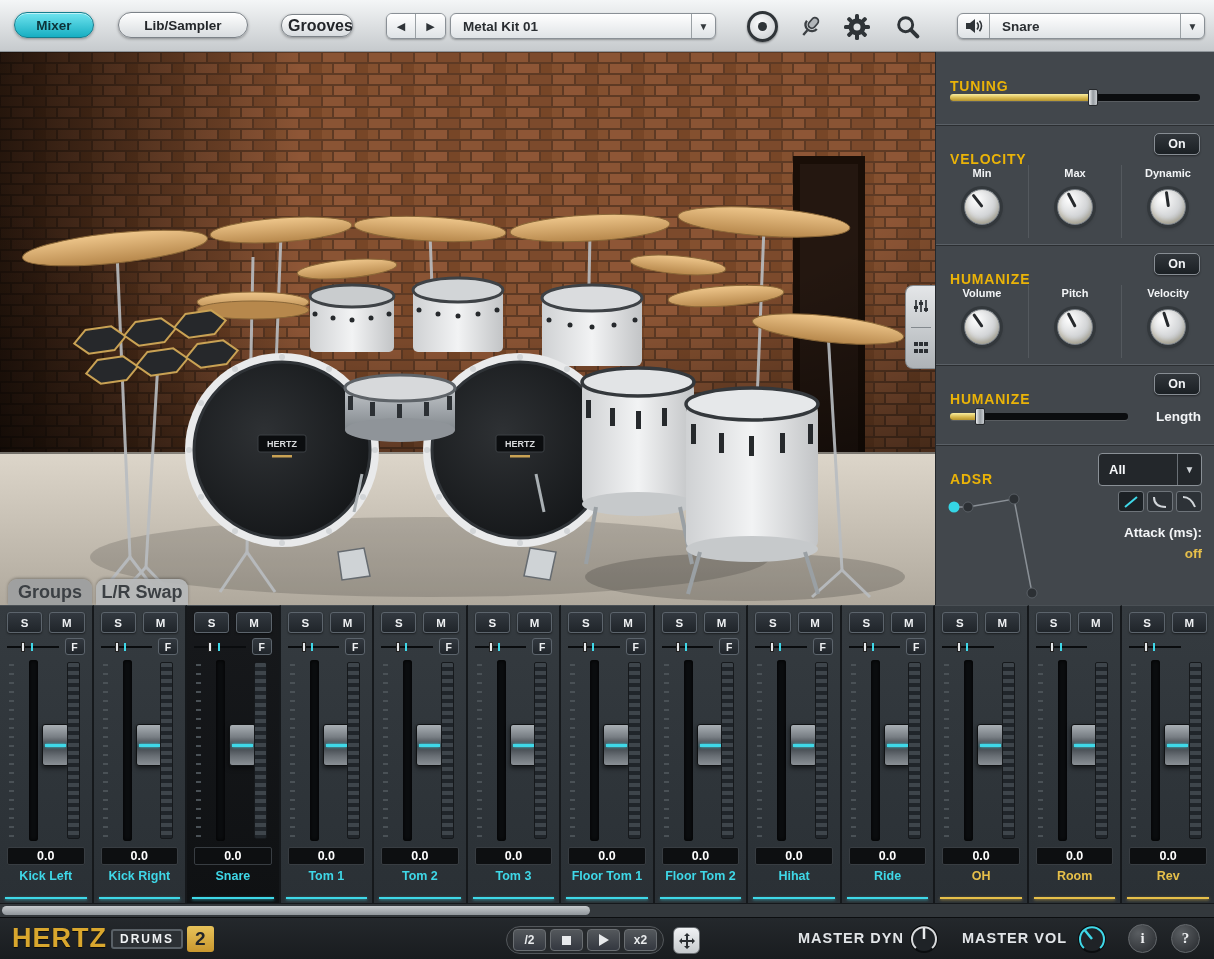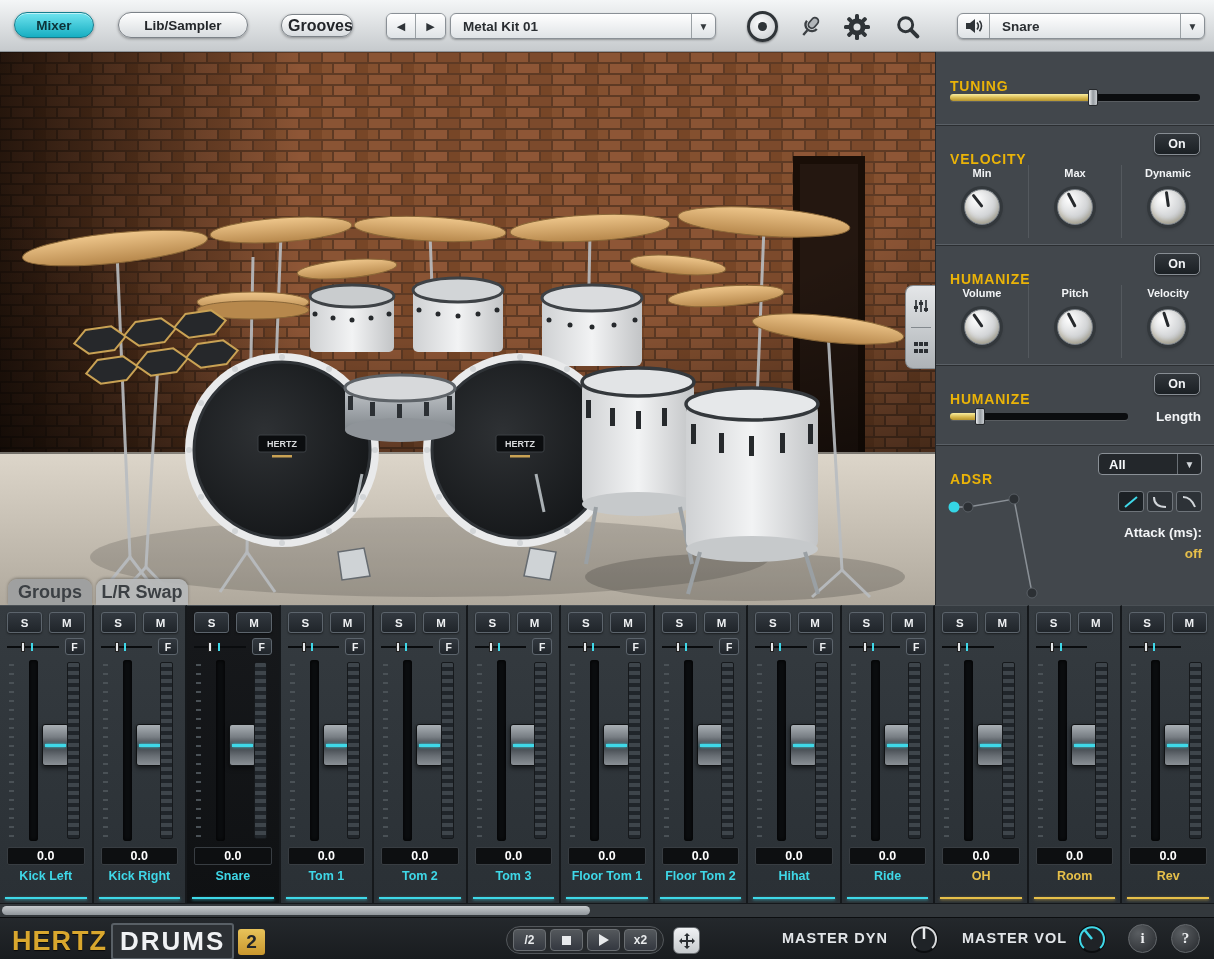--- a/index.html
+++ b/index.html
@@ -86,21 +86,21 @@
   .knob-col{flex:1;text-align:center;position:relative;}
   .knob-col + .knob-col{border-left:1px solid #54595e;}
   .knob-label{color:#f2f4f6;font-size:11px;font-weight:bold;margin-top:2px;}
   .knob{position:relative;width:36px;height:36px;border-radius:50%;margin:10px auto 0;cursor:pointer;
     background:radial-gradient(circle at 35% 28%, #ffffff, #d2d4d6 55%, #9aa0a4);
     border:1px solid #7a8086;
     box-shadow:0 0 0 3px #33383c, 0 2px 4px rgba(0,0,0,.55), inset 0 -3px 5px rgba(120,95,30,.3);}
   .knob .ptr{position:absolute;left:50%;top:calc(50% - 16px);width:3px;height:16px;margin-left:-1.5px;
     background:#26292c;border-radius:2px;transform-origin:50% 100%;transform:rotate(var(--rot));}
   
-  .dd-dark{position:absolute;right:12px;top:8px;width:104px;height:22px;display:flex;align-items:center;
+  .dd-dark{position:absolute;right:12px;top:8px;width:104px;height:33px;display:flex;align-items:center;
     background:#23272b;border:1px solid #8a9096;border-radius:4px;color:#f6f8fa;font-size:13px;
     font-weight:bold;cursor:pointer;}
   .dd-dark .dd-label{padding-left:10px;}
   .dd-dark .dd-caret{border-left:1px solid #6a7076;color:#d2d6da;}
   .env{position:absolute;left:8px;top:44px;}
   .curves{position:absolute;right:12px;top:46px;display:flex;gap:3px;}
   .curve-btn{width:26px;height:21px;background:#2d3237;border:1px solid #6e747a;border-radius:3px;
     display:flex;align-items:center;justify-content:center;padding:0;cursor:pointer;}
   .curve-btn.sel{background:#1c2125;}
   .attack-label{position:absolute;right:12px;top:80px;color:#f2f4f6;font-size:13.5px;font-weight:bold;}
@@ -150,38 +150,38 @@
     border-top:1px solid #15181b;}
   .scroll-thumb{position:absolute;left:2px;top:2px;width:588px;height:9px;border-radius:5px;
     background:linear-gradient(#c6cacd,#8f959a);cursor:grab;}
 
   
   .footer{position:absolute;left:0;top:917px;width:1214px;height:42px;
     background:linear-gradient(#24282c,#191c1f);border-top:1px solid #0c0e10;}
   .logo{position:absolute;left:12px;top:5px;display:flex;align-items:center;gap:4px;}
   .logo-hertz{font-size:27px;font-weight:bold;color:#d9a72e;letter-spacing:1px;
     text-shadow:0 1px 1px rgba(0,0,0,.7);}
-  .logo-drums{font-size:26px;font-weight:bold;color:#f0f2f4;background:#2c3034;
+  .logo-drums{font-size:12px;font-weight:bold;color:#f0f2f4;background:#2c3034;
     border:2px solid #596066;border-radius:3px;padding:1px 7px;letter-spacing:2px;}
   .logo-2{font-size:19px;font-weight:bold;color:#23262a;background:linear-gradient(#e8c35a,#c9972e);
     border-radius:3px;padding:2px 8px;}
   .transport{position:absolute;left:506px;top:8px;display:flex;gap:4px;align-items:center;
     background:#26292c;border:1px solid #53575b;border-radius:14px;padding:2px 6px;}
   .tbtn{width:33px;height:22px;border-radius:4px;background:linear-gradient(#54585c,#343840);
     border:1px solid #6a6e72;color:#e8eaec;font-weight:bold;font-size:12px;display:flex;
     align-items:center;justify-content:center;padding:0;cursor:pointer;font-family:inherit;}
   .stop-glyph{width:9px;height:9px;background:#e8eaec;display:block;}
   .play-glyph{width:0;height:0;border-top:6px solid transparent;border-bottom:6px solid transparent;
     border-left:10px solid #e8eaec;display:block;}
   .move-btn{position:absolute;left:673px;top:9px;width:27px;height:27px;border-radius:6px;
     background:linear-gradient(#f0f2f4,#c6cacd);border:1px solid #6a6e72;display:flex;
     align-items:center;justify-content:center;padding:0;cursor:pointer;}
   .mlabel{position:absolute;top:12px;color:#e2e5e8;font-size:14.5px;font-weight:bold;
     letter-spacing:1px;}
-  .mlabel.dynl{left:782px;}
+  .mlabel.dynl{left:798px;}
   .mlabel.voll{left:962px;}
   .mknob{position:absolute;top:5px;cursor:pointer;}
   .mknob.dynk{left:908px;}
   .mknob.volk{left:1076px;}
   .round-btn{position:absolute;top:6px;width:29px;height:29px;border-radius:50%;cursor:pointer;
     background:radial-gradient(circle at 35% 30%, #5a5e62, #25282c);border:1px solid #65696d;
     color:#eceef0;font-weight:bold;font-size:15px;padding:0;font-family:"Liberation Serif",serif;}
   .round-btn.info{left:1128px;}
   .round-btn.help{left:1171px;}
 </style>

